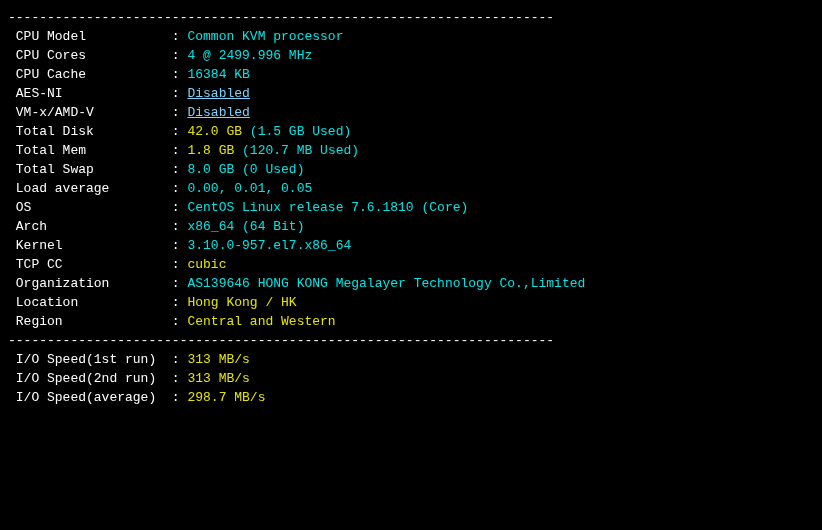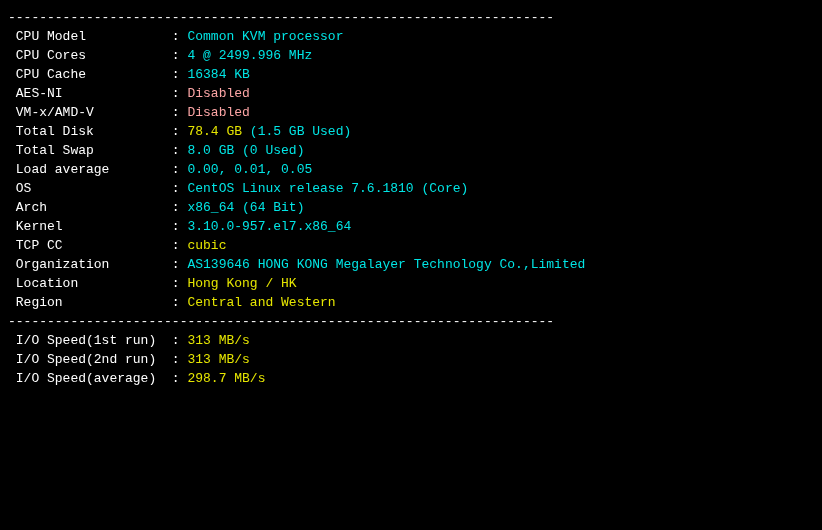--- a/index.html
+++ b/index.html
@@ -13,35 +13,36 @@
     width: 822px;
     box-sizing: border-box;
   }
   .row {
     white-space: pre;
   }
   .label { color: #ffffff; }
   .colon  { color: #ffffff; }
   .cyan   { color: #00e5e5; }
   .yellow { color: #e5e500; }
-  .red    { color: #fca5a5; }
+  .red    { color: #7dd3fc; text-decoration: underline; }
   .white  { color: #ffffff; }
   .divider { color: #ffffff; white-space: pre; }
 </style>
 </head>
 <body>
 
 <div id="out">
     <div class="divider">----------------------------------------------------------------------</div>
     <div class="row"><span class="label"> CPU Model           </span><span class="colon">: </span><span class="cyan">Common KVM processor</span></div>
     <div class="row"><span class="label"> CPU Cores           </span><span class="colon">: </span><span class="cyan">4 @ 2499.996 MHz</span></div>
     <div class="row"><span class="label"> CPU Cache           </span><span class="colon">: </span><span class="cyan">16384 KB</span></div>
     <div class="row"><span class="label"> AES-NI              </span><span class="colon">: </span><span class="red">Disabled</span></div>
     <div class="row"><span class="label"> VM-x/AMD-V          </span><span class="colon">: </span><span class="red">Disabled</span></div>
-    <div class="row"><span class="label"> Total Disk          </span><span class="colon">: </span><span class="yellow">78.4 GB</span><span class="white"> </span><span class="cyan">(1.5 GB Used)</span></div>
+    <div class="row"><span class="label"> Total Disk          </span><span class="colon">: </span><span class="yellow">42.0 GB</span><span class="white"> </span><span class="cyan">(1.5 GB Used)</span></div>
+    <div class="row"><span class="label"> Total Mem           </span><span class="colon">: </span><span class="yellow">1.8 GB</span><span class="white"> </span><span class="cyan">(120.7 MB Used)</span></div>
     <div class="row"><span class="label"> Total Swap          </span><span class="colon">: </span><span class="cyan">8.0 GB</span><span class="white"> </span><span class="cyan">(0 Used)</span></div>
     <div class="row"><span class="label"> Load average        </span><span class="colon">: </span><span class="cyan">0.00, 0.01, 0.05</span></div>
     <div class="row"><span class="label"> OS                  </span><span class="colon">: </span><span class="cyan">CentOS Linux release 7.6.1810 (Core)</span></div>
     <div class="row"><span class="label"> Arch                </span><span class="colon">: </span><span class="cyan">x86_64 (64 Bit)</span></div>
     <div class="row"><span class="label"> Kernel              </span><span class="colon">: </span><span class="cyan">3.10.0-957.el7.x86_64</span></div>
     <div class="row"><span class="label"> TCP CC              </span><span class="colon">: </span><span class="yellow">cubic</span></div>
     <div class="row"><span class="label"> Organization        </span><span class="colon">: </span><span class="cyan">AS139646 HONG KONG Megalayer Technology Co.,Limited</span></div>
     <div class="row"><span class="label"> Location            </span><span class="colon">: </span><span class="yellow">Hong Kong / HK</span></div>
     <div class="row"><span class="label"> Region              </span><span class="colon">: </span><span class="yellow">Central and Western</span></div>
     <div class="divider">----------------------------------------------------------------------</div>

